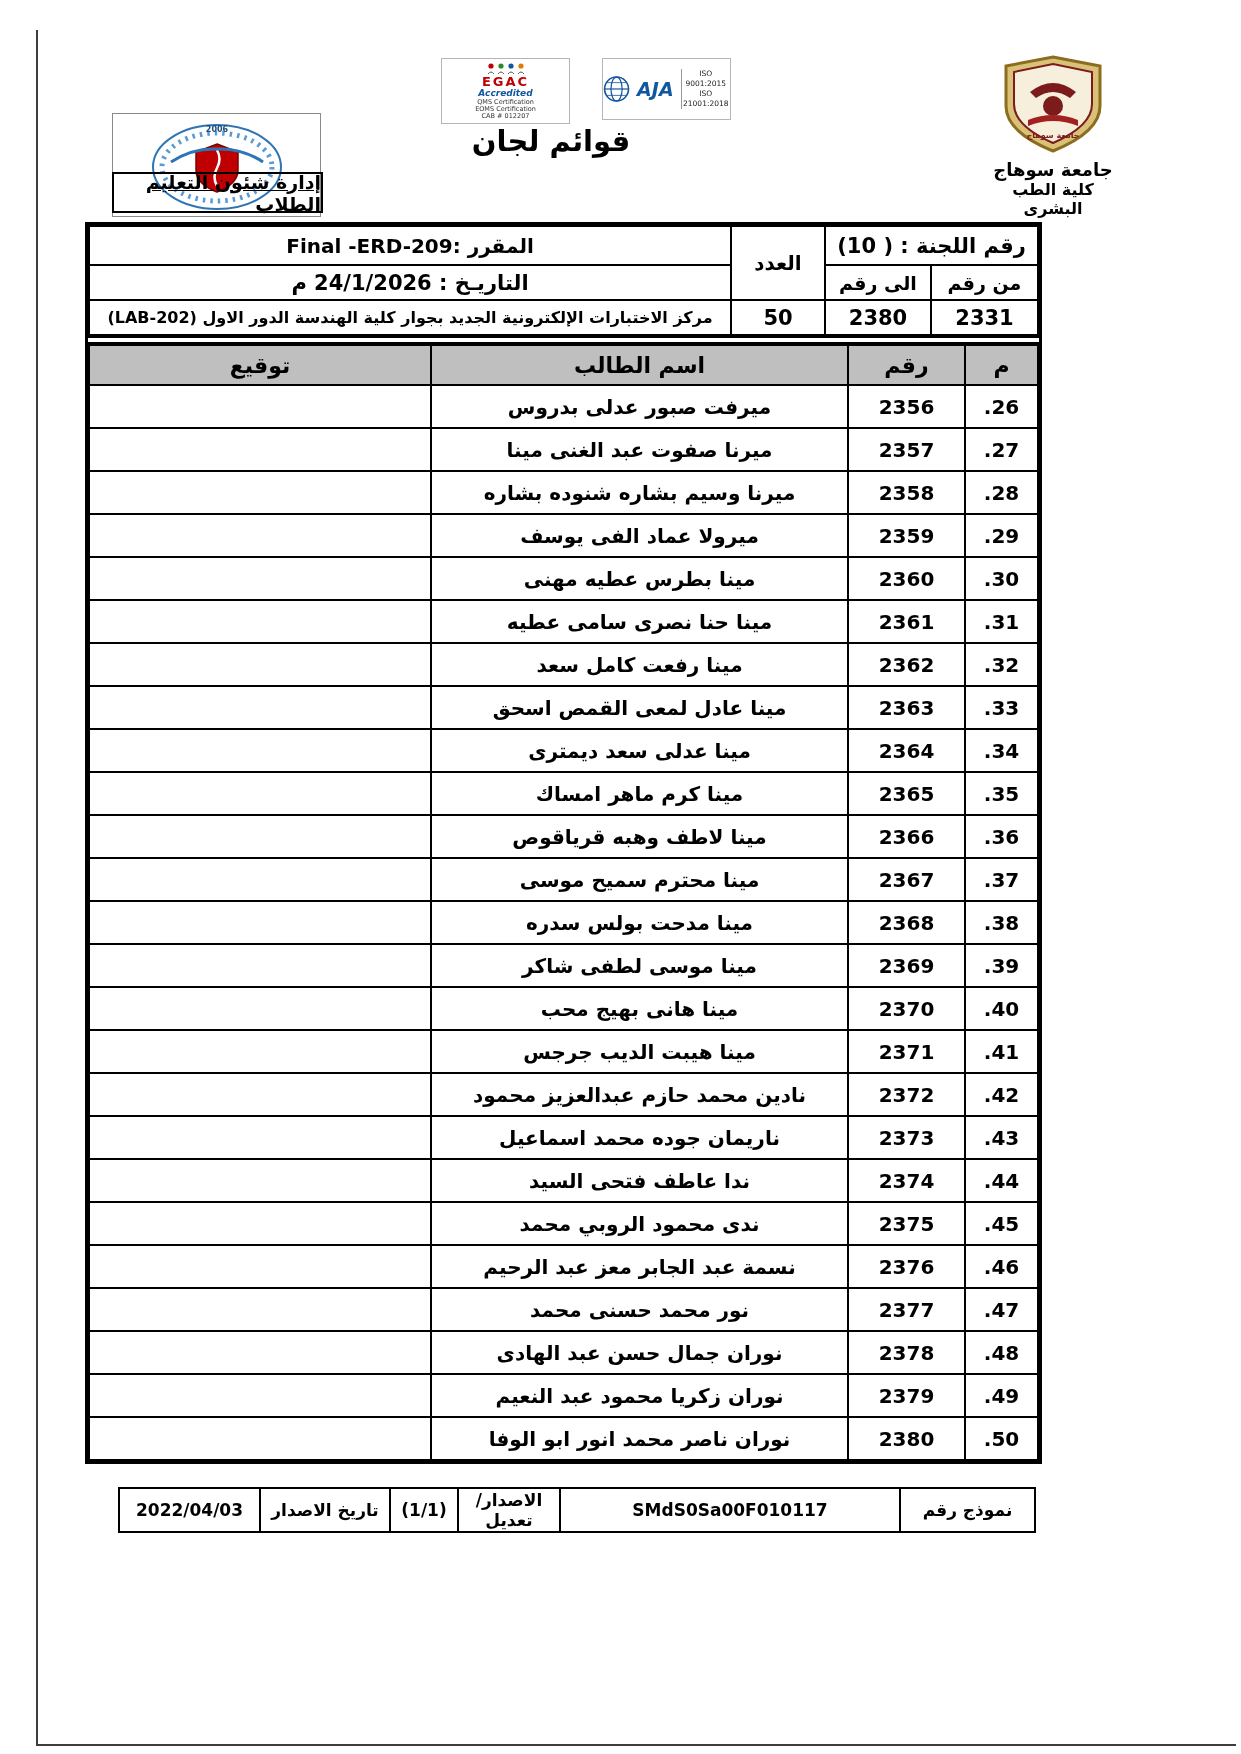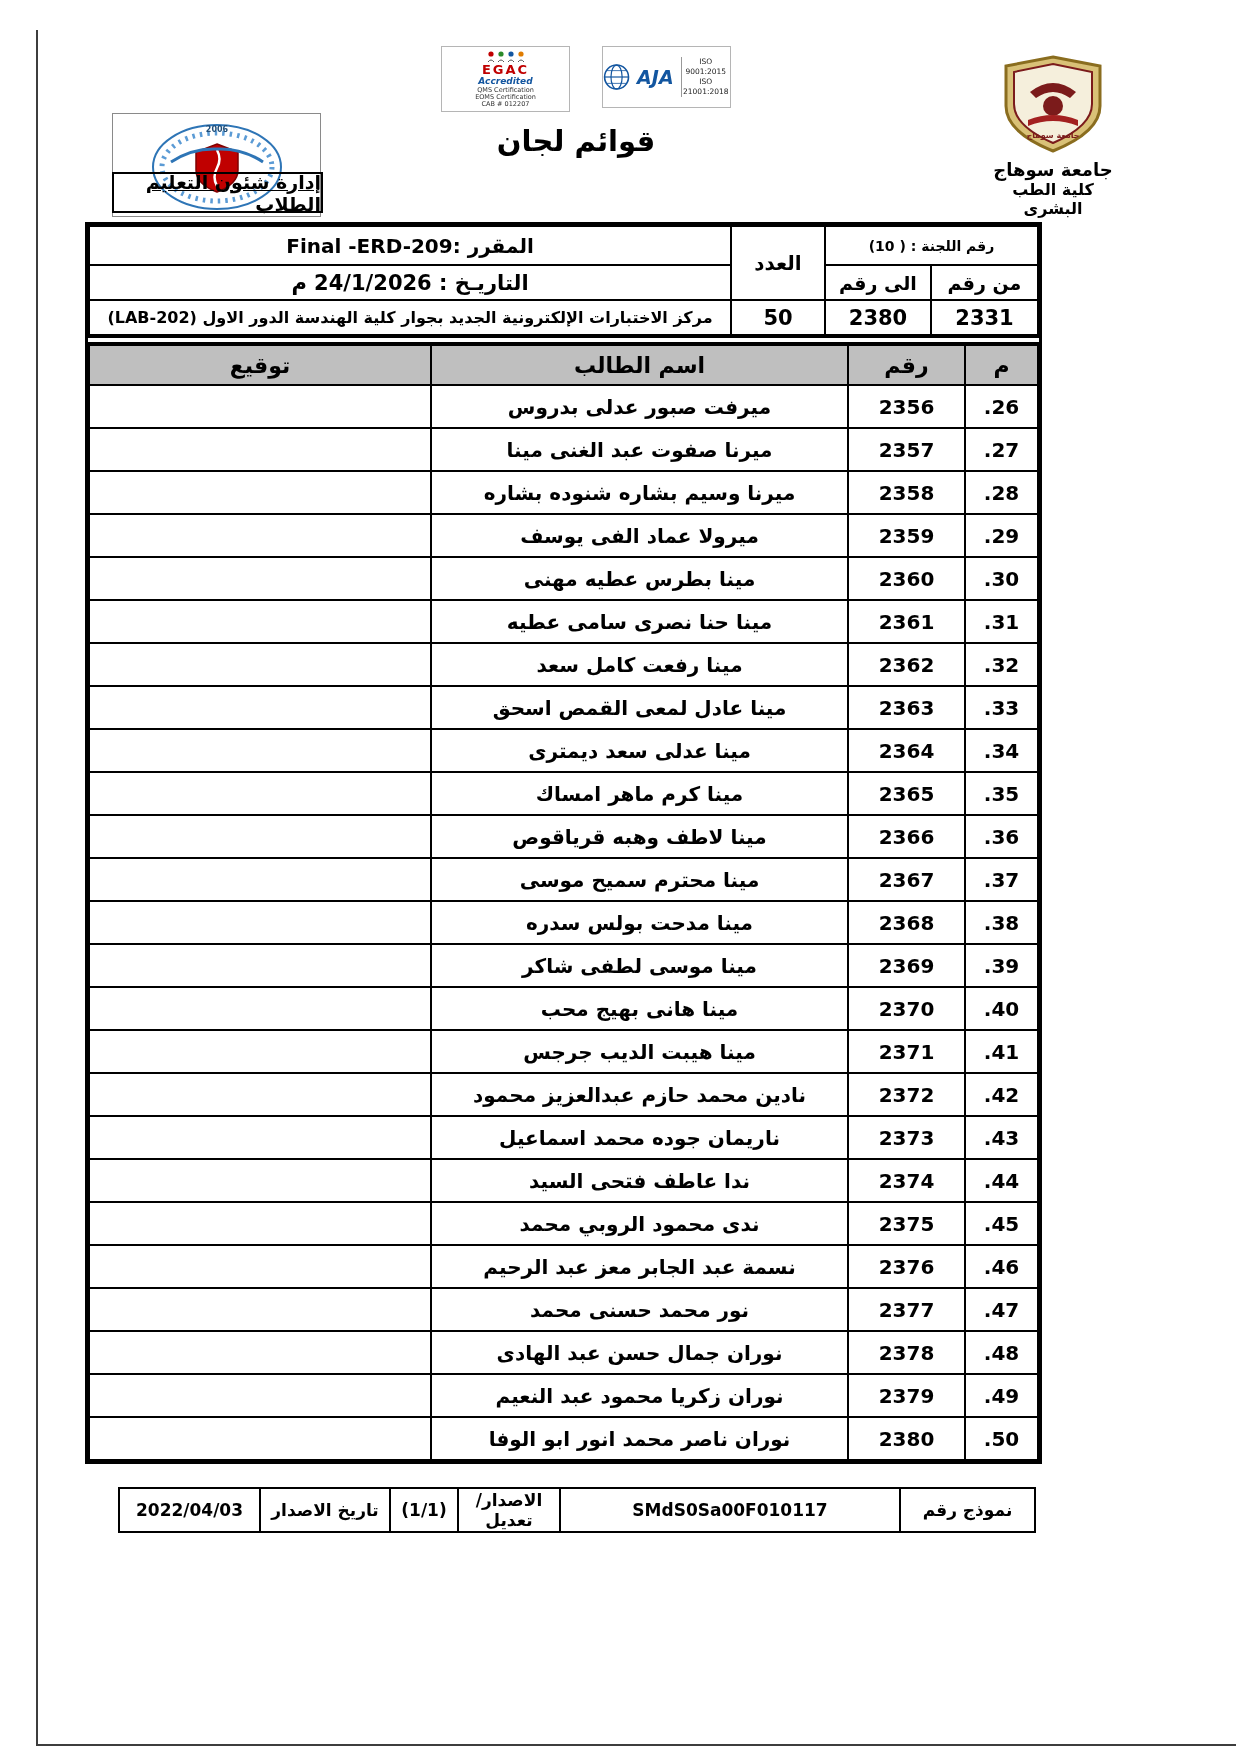--- a/index.html
+++ b/index.html
@@ -5,42 +5,42 @@
   html,body{margin:0;padding:0;background:#e8e8e8;}
   .page{position:relative;width:1241px;height:1754px;background:#ffffff;font-family:"DejaVu Sans",sans-serif;color:#000;overflow:hidden;}
 
   
   .scan-left{position:absolute;left:36px;top:30px;width:2px;height:1716px;background:#3d3d3d;}
   .scan-bottom{position:absolute;left:36px;top:1744px;width:1200px;height:2px;background:#3d3d3d;}
 
   
   .crest-box{position:absolute;left:112px;top:66px;width:207px;height:102px;border:1px solid #8a8a8a;display:flex;align-items:center;justify-content:center;background:#fff;margin-top:47px;}
   .admin-box{position:absolute;left:112px;top:172px;width:207px;height:37px;border:2px solid #000;display:flex;align-items:center;justify-content:center;font-weight:bold;font-size:19px;direction:rtl;text-decoration:underline;}
-  .certs{position:absolute;left:441px;top:46px;display:flex;gap:32px;align-items:flex-start;}
+  .certs{position:absolute;left:441px;top:58px;display:flex;gap:32px;align-items:flex-start;}
   .egac{width:127px;height:64px;border:1px solid #b5b5b5;display:flex;flex-direction:column;align-items:center;justify-content:center;line-height:1.1;background:#fff;}
   .egac-name{color:#c00000;font-weight:bold;font-size:13px;letter-spacing:2px;}
   .egac-acc{color:#1356a0;font-size:9px;font-style:italic;font-weight:bold;}
   .egac-line{font-size:6.5px;color:#333;}
   .aja{width:127px;height:60px;border:1px solid #b5b5b5;display:flex;align-items:center;justify-content:center;gap:7px;background:#fff;}
   .aja-name{color:#1356a0;font-weight:bold;font-style:italic;font-size:19px;}
   .aja-iso{font-size:7.5px;color:#222;line-height:1.35;border-left:1px solid #999;padding-left:0;text-align:center;}
-  .hdr-title{position:absolute;left:326px;top:124px;width:500px;text-align:center;font-size:29px;font-weight:bold;direction:rtl;}
+  .hdr-title{position:absolute;left:301px;top:124px;width:500px;text-align:center;font-size:29px;font-weight:bold;direction:rtl;}
   .hdr-subtitle{position:absolute;left:235px;top:161px;width:650px;text-align:center;font-size:28px;font-weight:bold;direction:rtl;}
   .univ{position:absolute;left:983px;top:54px;width:140px;text-align:center;}
   .univ-name{font-size:18px;font-weight:bold;direction:rtl;margin-top:1px;}
   .univ-fac{font-size:16px;font-weight:bold;direction:rtl;}
 
   
   .main-box{position:absolute;left:85px;top:222px;width:951px;border:3px solid #000;background:#fff;}
   table{border-collapse:collapse;table-layout:fixed;width:100%;direction:rtl;}
   .info-table td{border:2px solid #000;text-align:center;vertical-align:middle;font-weight:bold;padding:0 5px;}
   .info-table .r1 td{height:37px;}
   .info-table .r2 td{height:33px;}
   .info-table .r3 td{height:33px;}
-  .cell-committee{font-size:14px;}
+  .cell-committee{font-size:21px;}
   .cell-course{font-size:20px;margin-top:16px;}
   .cell-count-label{font-size:20px;}
   .cell-fromto{font-size:19px;}
   .cell-date{font-size:21px;}
   .cell-val{font-size:21px;}
   .cell-location{font-size:16px;}
   .double-line{height:4px;border-top:2.5px solid #000;border-bottom:2.5px solid #000;}
   .students th{background:#bfbfbf;border:2px solid #000;height:36px;font-size:22px;font-weight:bold;text-align:center;}
   .students td{border:2px solid #000;height:41px;text-align:center;vertical-align:middle;font-weight:bold;font-size:20px;padding:0 4px;}
 

